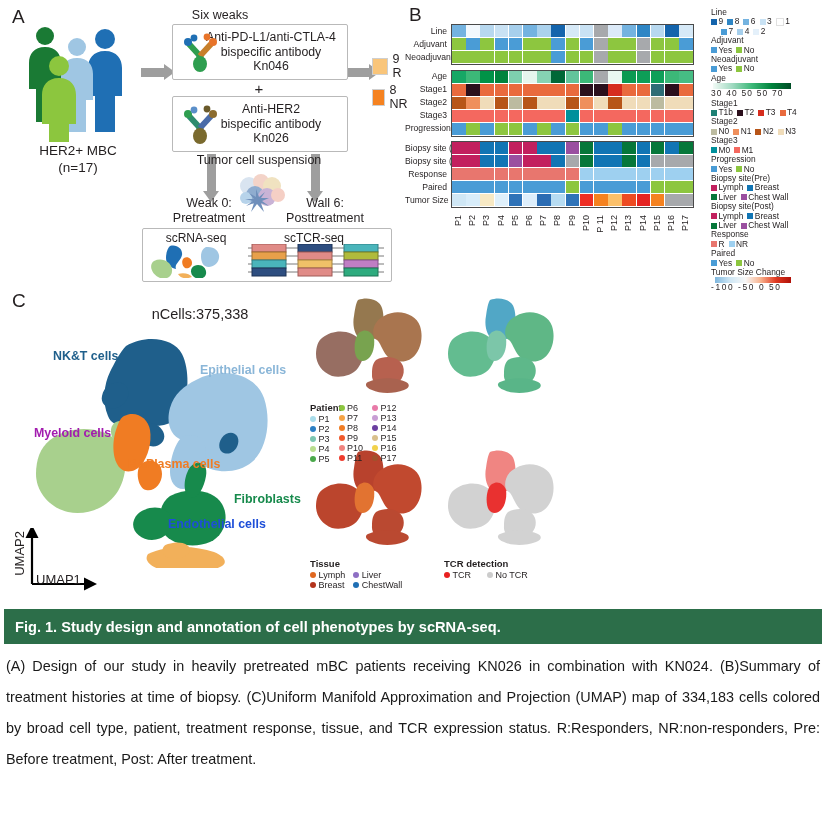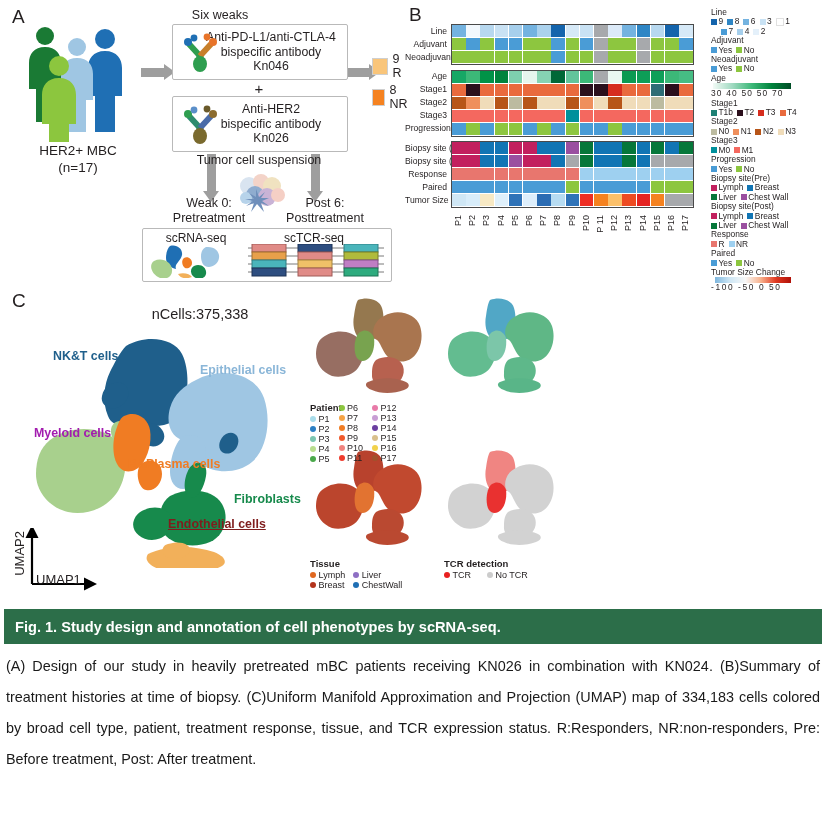--- a/index.html
+++ b/index.html
@@ -151,21 +151,21 @@
       <circle cx="45" cy="23" r="7" fill="#f5cfc5"></circle>
       <circle cx="13" cy="26" r="6" fill="#b7d3ea"></circle>
       <g fill="#6f8fbb">
           <path d="M24 32 l-6 8 l3 -9 l-8 3 l7 -5 l-8 -2 l9 0 l-5 -6 l7 4 l0 -8 l3 8 l6 -5 l-4 6 l8 0 l-7 3 l7 5 l-8 -3 l3 9z"></path>
         </g>
     </svg>
   </div>
 
   <div class="abs a-title" style="left:150px;top:196px;width:118px;">Weak 0:</div>
   <div class="abs a-title" style="left:150px;top:211px;width:118px;">Pretreatment</div>
-  <div class="abs a-title" style="left:262px;top:196px;width:126px;">Post 6:</div>
+  <div class="abs a-title" style="left:262px;top:196px;width:126px;">Wall 6:</div>
   <div class="abs a-title" style="left:262px;top:211px;width:126px;">Posttreatment</div>
 
   <div class="abs a-box" style="left:142px;top:228px;width:248px;height:52px;display:block;"></div>
   <div class="abs seqlab" style="left:150px;top:231px;width:92px;">scRNA-seq</div>
   <div class="abs seqlab" style="left:264px;top:231px;width:100px;">scTCR-seq</div>
   <div class="abs" style="left:148px;top:244px;">
     <svg width="96" height="34" viewBox="0 0 96 34">
       <path d="M22 2 c7 -2 13 3 12 9 c-1 6 -8 9 -6 14 c-5 -1 -10 -5 -10 -11 c0 -6 2 -10 4 -12z" fill="#1f6fb4"></path>
       <path d="M58 3 c9 -1 14 5 13 11 c-1 7 -9 11 -14 8 c-5 -3 -6 -16 1 -19z" fill="#9fc6e3"></path>
       <path d="M6 17 c8 -4 17 1 18 8 c1 8 -6 11 -12 9 c-8 -3 -12 -13 -6 -17z" fill="#a8d08d"></path>
@@ -686,21 +686,21 @@
       <path d="M128 236 c22 -10 48 -8 66 -2 c10 4 14 10 8 14 c-10 6 -34 8 -52 6 c-14 -2 -28 -10 -22 -18z" fill="#f2b05a"></path>
       <path d="M148 226 c12 -4 22 0 22 6 c0 6 -10 10 -20 8 c-9 -2 -10 -12 -2 -14z" fill="#f2b05a"></path>
     </svg>
   </div>
 
   <div class="cell-lab" style="left:53px;top:61px;color:#1f5f8b;">NK&amp;T cells</div>
   <div class="cell-lab" style="left:200px;top:75px;color:#8ab6d8;">Epithelial cells</div>
   <div class="cell-lab" style="left:34px;top:138px;color:#a21caf;">Myeloid cells</div>
   <div class="cell-lab" style="left:128px;top:169px;color:#f07c23;">B&amp;Plasma cells</div>
   <div class="cell-lab" style="left:234px;top:204px;color:#178a4c;">Fibroblasts</div>
-  <div class="cell-lab" style="left:168px;top:229px;color:#7f1d1d;text-decoration:underline;">Endothelial cells</div>
+  <div class="cell-lab" style="left:168px;top:229px;color:#1d4ed8;">Endothelial cells</div>
 
   <div class="abs" style="left:24px;top:240px;">
     <svg width="90" height="68" viewBox="0 0 90 68">
       <defs>
           <marker id="ah" markerWidth="7" markerHeight="7" refX="1" refY="3" orient="auto">
             <path d="M0,0 L6,3 L0,6 z" fill="#000"></path>
           </marker>
         </defs>
       <line x1="8" y1="56" x2="8" y2="8" stroke="#000" stroke-width="2.2" marker-end="url(#ah)"></line>
       <line x1="8" y1="56" x2="62" y2="56" stroke="#000" stroke-width="2.2" marker-end="url(#ah)"></line>

